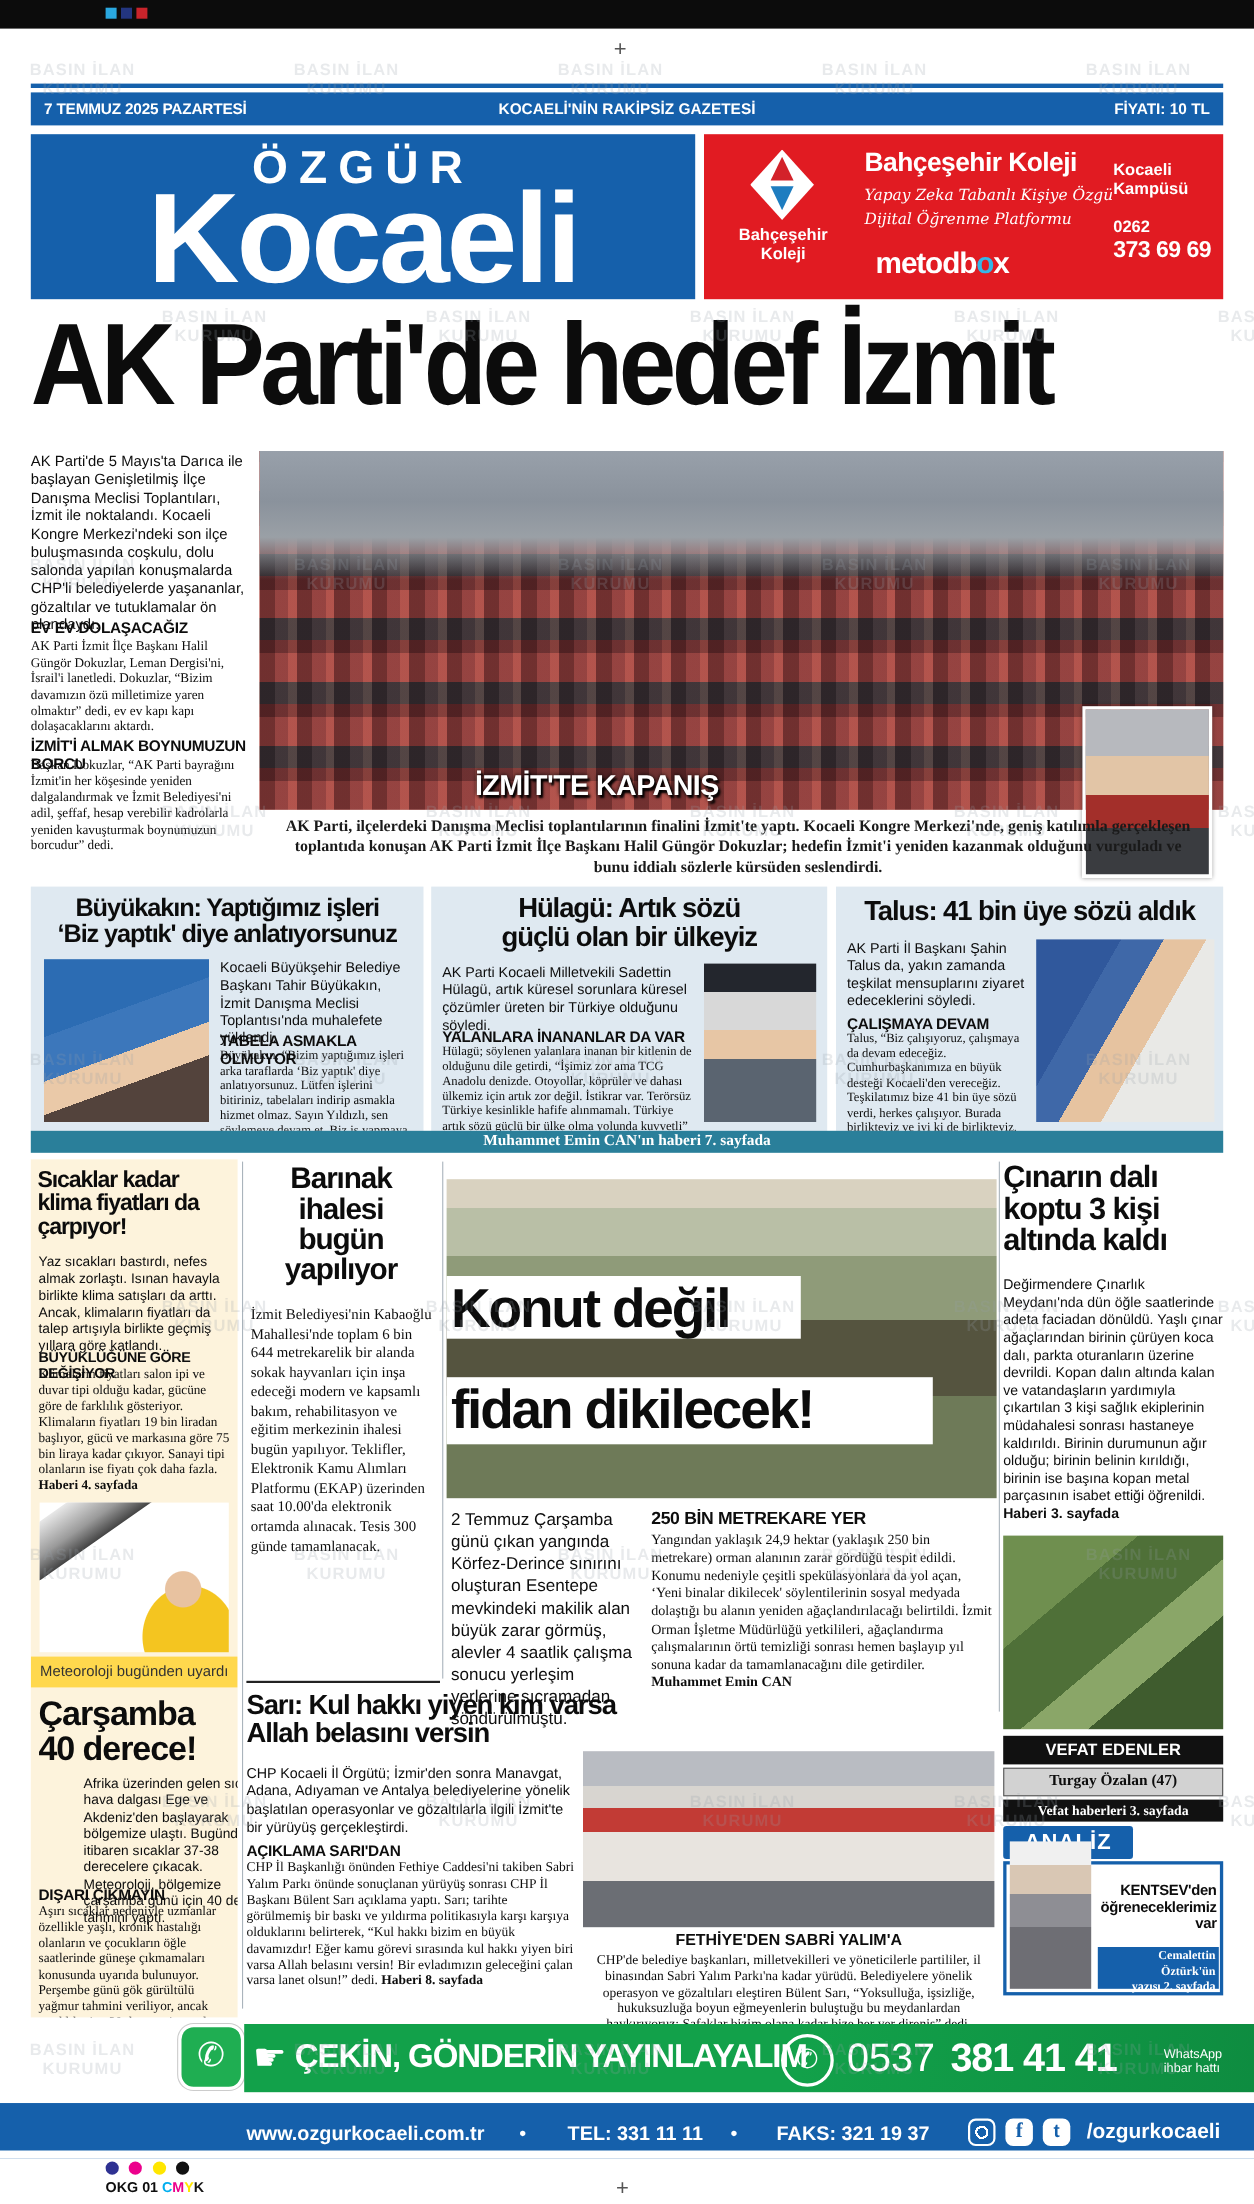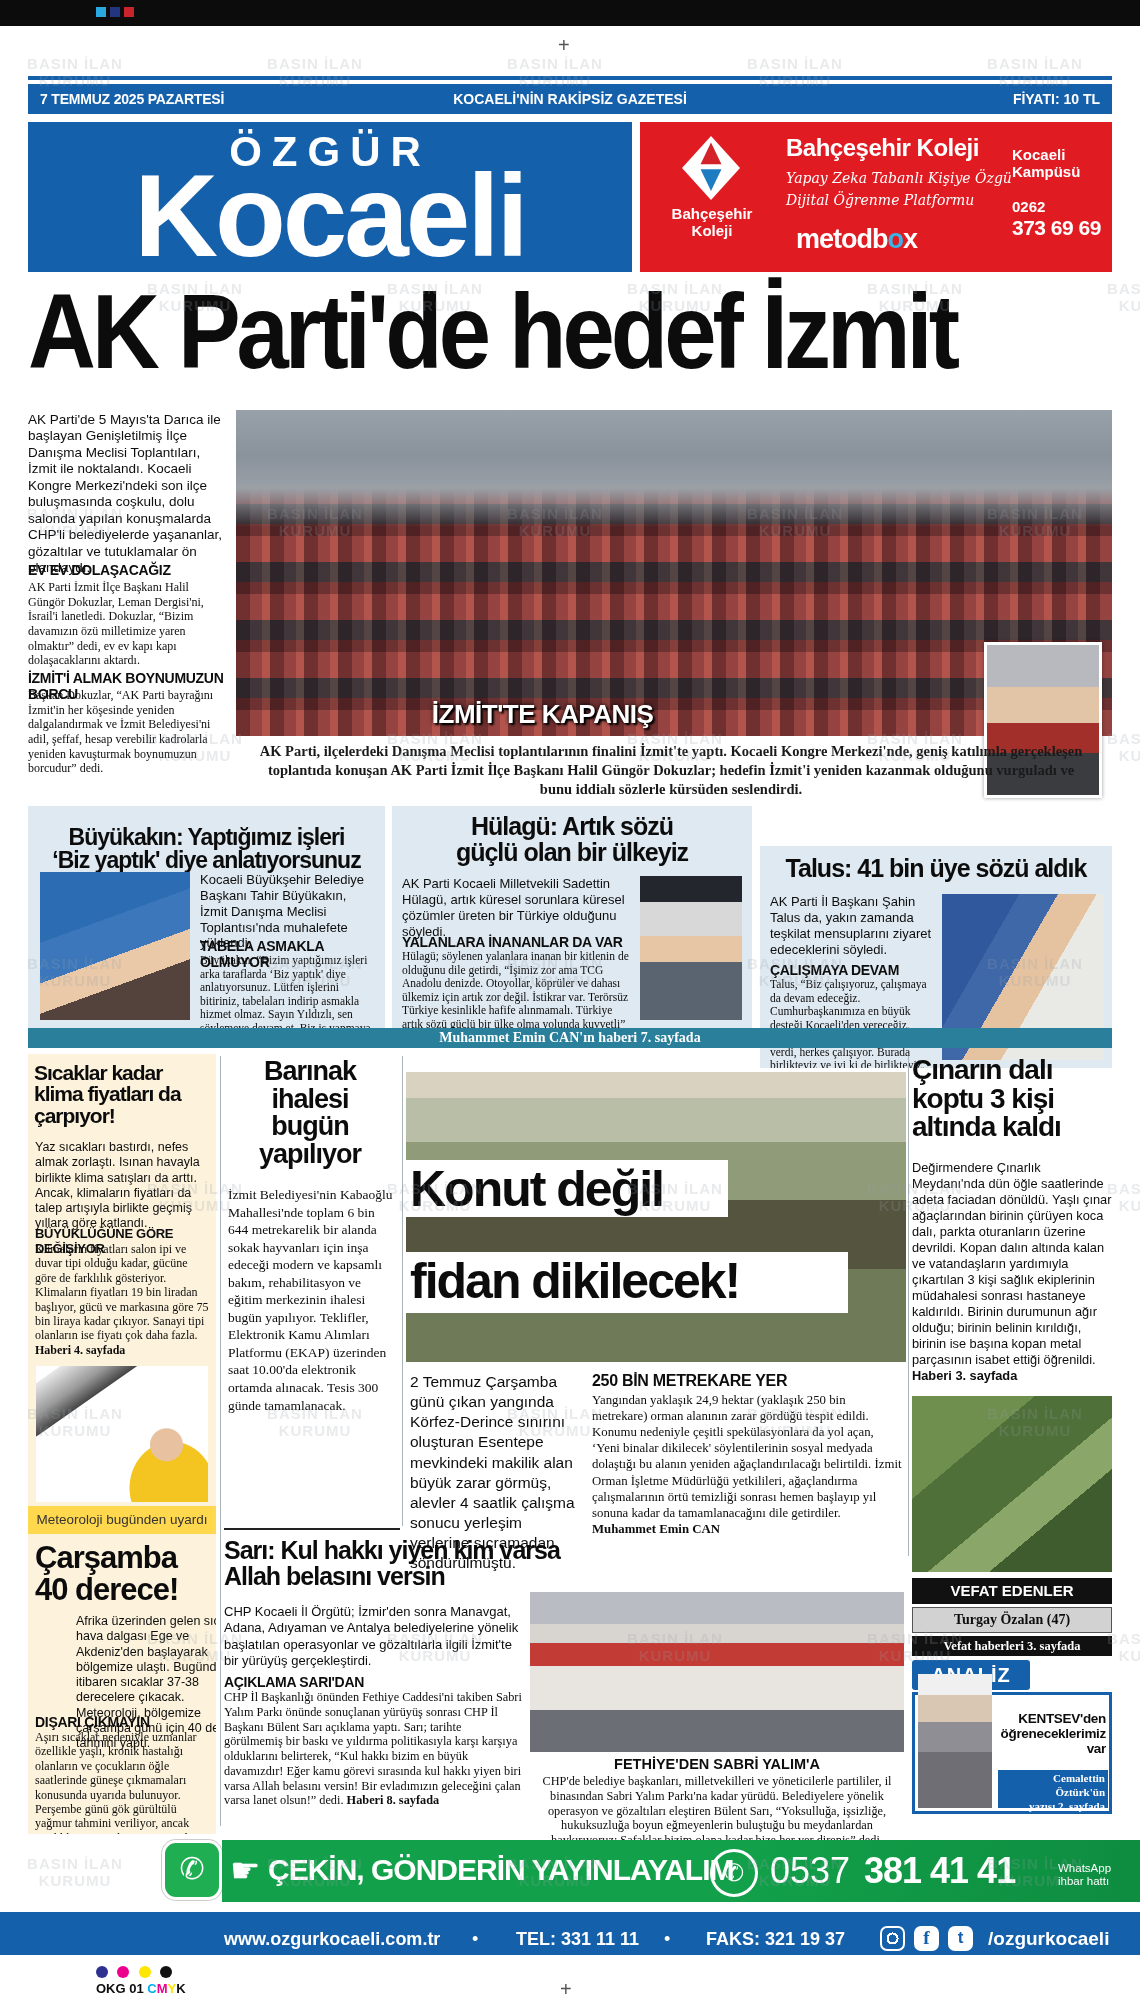--- a/index.html
+++ b/index.html
@@ -79,38 +79,38 @@
                 repeating-linear-gradient(90deg, rgba(25,30,40,.45) 0 14px, rgba(70,78,92,.30) 14px 26px, rgba(160,160,160,.22) 26px 34px),
                 repeating-linear-gradient(0deg, rgba(190,60,50,.80) 0 26px, rgba(120,30,25,.85) 26px 38px, rgba(45,38,38,.85) 38px 58px);">
     <div class="abs" style="left:0;bottom:6px;width:70%;text-align:center;color:#fff;font-size:26px;font-weight:900;letter-spacing:-.5px;
                 text-shadow:0 0 4px #000,2px 2px 2px #000;">İZMİT'TE KAPANIŞ</div>
     <div class="abs" style="right:10px;bottom:-62px;width:112px;height:150px;border:3px solid #fff;box-shadow:0 0 4px rgba(0,0,0,.4);
                 background:linear-gradient(180deg,#b7b9be 0 28%,#e2c5a6 28% 52%,#a32f2a 52% 72%,#3a3c40 72%);"></div>
   </div>
   <div class="abs cap" style="left:256px;top:742px;width:830px;text-align:center;font-size:14.5px;line-height:1.3;font-weight:600;">AK Parti, ilçelerdeki Danışma Meclisi toplantılarının finalini İzmit'te yaptı. Kocaeli Kongre Merkezi'nde, geniş katılımla gerçekleşen toplantıda konuşan AK Parti İzmit İlçe Başkanı Halil Güngör Dokuzlar; hedefin İzmit'i yeniden kazanmak olduğunu vurguladı ve bunu iddialı sözlerle kürsüden seslendirdi.</div>
 
   <div class="abs panel" style="left:28px;top:806px;width:357px;height:222px;">
-    <div class="hl pre" style="margin:20px 4px 0;text-align:center;font-size:23px;">Büyükakın: Yaptığımız işleri
+    <div class="hl pre" style="margin:8px 4px 0;text-align:center;font-size:23px;">Büyükakın: Yaptığımız işleri
 ‘Biz yaptık' diye anlatıyorsunuz</div>
     <div class="abs photo" style="left:12px;top:66px;width:150px;height:148px;background:linear-gradient(160deg,#2c6cb3 0 35%,#3c77bb 35% 55%,#eac9a8 55% 70%,#53433c 70%);"></div>
     <div class="abs" style="left:172px;top:66px;width:176px;font-size:13px;line-height:1.22;font-weight:500;">Kocaeli Büyükşehir Belediye Başkanı Tahir Büyükakın, İzmit Danışma Meclisi Toplantısı'nda muhalefete yüklendi.</div>
     <div class="abs sub" style="left:172px;top:132px;width:176px;">TABELA ASMAKLA OLMUYOR</div>
     <div class="abs serif" style="left:172px;top:148px;width:176px;font-size:11.5px;line-height:1.18;">Büyükakın, “Bizim yaptığımız işleri arka taraflarda ‘Biz yaptık' diye anlatıyorsunuz. Lütfen işlerini bitiriniz, tabelaları indirip asmakla hizmet olmaz. Sayın Yıldızlı, sen söylemeye devam et. Biz iş yapmaya devam ederiz” dedi.</div>
   </div>
 
   <div class="abs panel" style="left:392px;top:806px;width:360px;height:222px;">
     <div class="hl pre" style="margin:8px 4px 0;text-align:center;font-size:25px;">Hülagü: Artık sözü
 güçlü olan bir ülkeyiz</div>
     <div class="abs" style="left:10px;top:70px;width:228px;font-size:13px;line-height:1.22;font-weight:500;">AK Parti Kocaeli Milletvekili Sadettin Hülagü, artık küresel sorunlara küresel çözümler üreten bir Türkiye olduğunu söyledi.</div>
     <div class="abs sub" style="left:10px;top:128px;width:228px;">YALANLARA İNANANLAR DA VAR</div>
     <div class="abs serif" style="left:10px;top:144px;width:228px;font-size:11.5px;line-height:1.18;">Hülagü; söylenen yalanlara inanan bir kitlenin de olduğunu dile getirdi, “İşimiz zor ama TCG Anadolu denizde. Otoyollar, köprüler ve dahası ülkemiz için artık zor değil. İstikrar var. Terörsüz Türkiye kesinlikle hafife alınmamalı. Türkiye artık sözü güçlü bir ülke olma yolunda kuvvetli” dedi.</div>
     <div class="abs photo" style="left:248px;top:70px;width:102px;height:144px;background:linear-gradient(180deg,#23262d 0 18%,#d8d8d8 18% 42%,#e7c6a5 42% 60%,#5a6470 60%);"></div>
   </div>
 
-  <div class="abs panel" style="left:760px;top:806px;width:352px;height:222px;margin-top:40px;">
+  <div class="abs panel" style="left:760px;top:806px;width:352px;height:222px;">
     <div class="hl" style="margin:10px 2px 0;text-align:center;font-size:25px;">Talus: 41 bin üye sözü aldık</div>
     <div class="abs" style="left:10px;top:48px;width:162px;font-size:13px;line-height:1.22;font-weight:500;">AK Parti İl Başkanı Şahin Talus da, yakın zamanda teşkilat mensuplarını ziyaret edeceklerini söyledi.</div>
     <div class="abs sub" style="left:10px;top:116px;width:162px;">ÇALIŞMAYA DEVAM</div>
     <div class="abs serif" style="left:10px;top:132px;width:162px;font-size:11.5px;line-height:1.18;">Talus, “Biz çalışıyoruz, çalışmaya da devam edeceğiz. Cumhurbaşkanımıza en büyük desteği Kocaeli'den vereceğiz. Teşkilatımız bize 41 bin üye sözü verdi, herkes çalışıyor. Burada birlikteyiz ve iyi ki de birlikteyiz. Allah sizlerden razı olsun” dedi.</div>
     <div class="abs photo" style="left:182px;top:48px;width:162px;height:166px;background:linear-gradient(120deg,#30589c 0 30%,#3f68a8 30% 45%,#e6c3a0 45% 60%,#e9e9e6 60%);"></div>
   </div>
 
   <div class="abs" style="left:28px;top:1028px;width:1084px;height:20px;background:#2a7f9a;">
     <div class="serif" style="width:100%;text-align:center;color:#fff;font-weight:700;font-size:14px;line-height:20px;">Muhammet Emin CAN'ın haberi 7. sayfada</div>
   </div>

